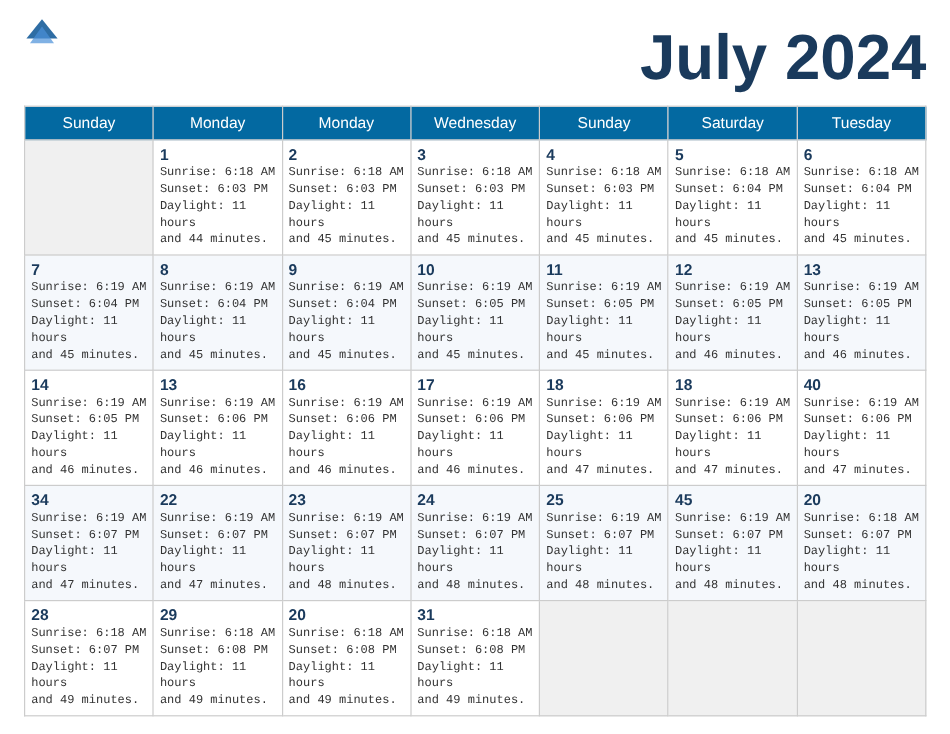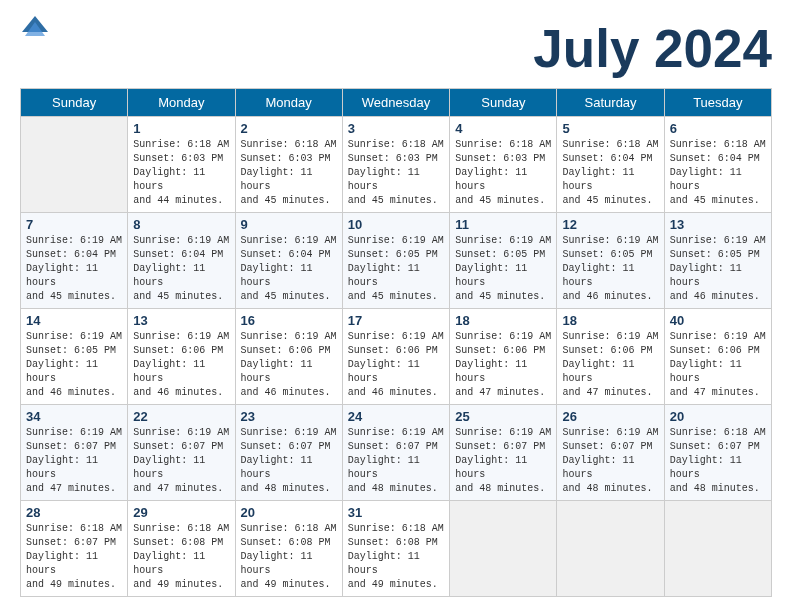--- a/index.html
+++ b/index.html
@@ -298,21 +298,21 @@
 and 48 minutes.</div>
         </td>
         <td>
           <span class="day-number">25</span>
           <div class="day-info" style="white-space: pre-line;">Sunrise: 6:19 AM
 Sunset: 6:07 PM
 Daylight: 11 hours
 and 48 minutes.</div>
         </td>
         <td>
-          <span class="day-number">26</span>
+          <span class="day-number">45</span>
           <div class="day-info" style="white-space: pre-line;">Sunrise: 6:19 AM
 Sunset: 6:07 PM
 Daylight: 11 hours
 and 48 minutes.</div>
         </td>
         <td>
           <span class="day-number">20</span>
           <div class="day-info" style="white-space: pre-line;">Sunrise: 6:18 AM
 Sunset: 6:07 PM
 Daylight: 11 hours

